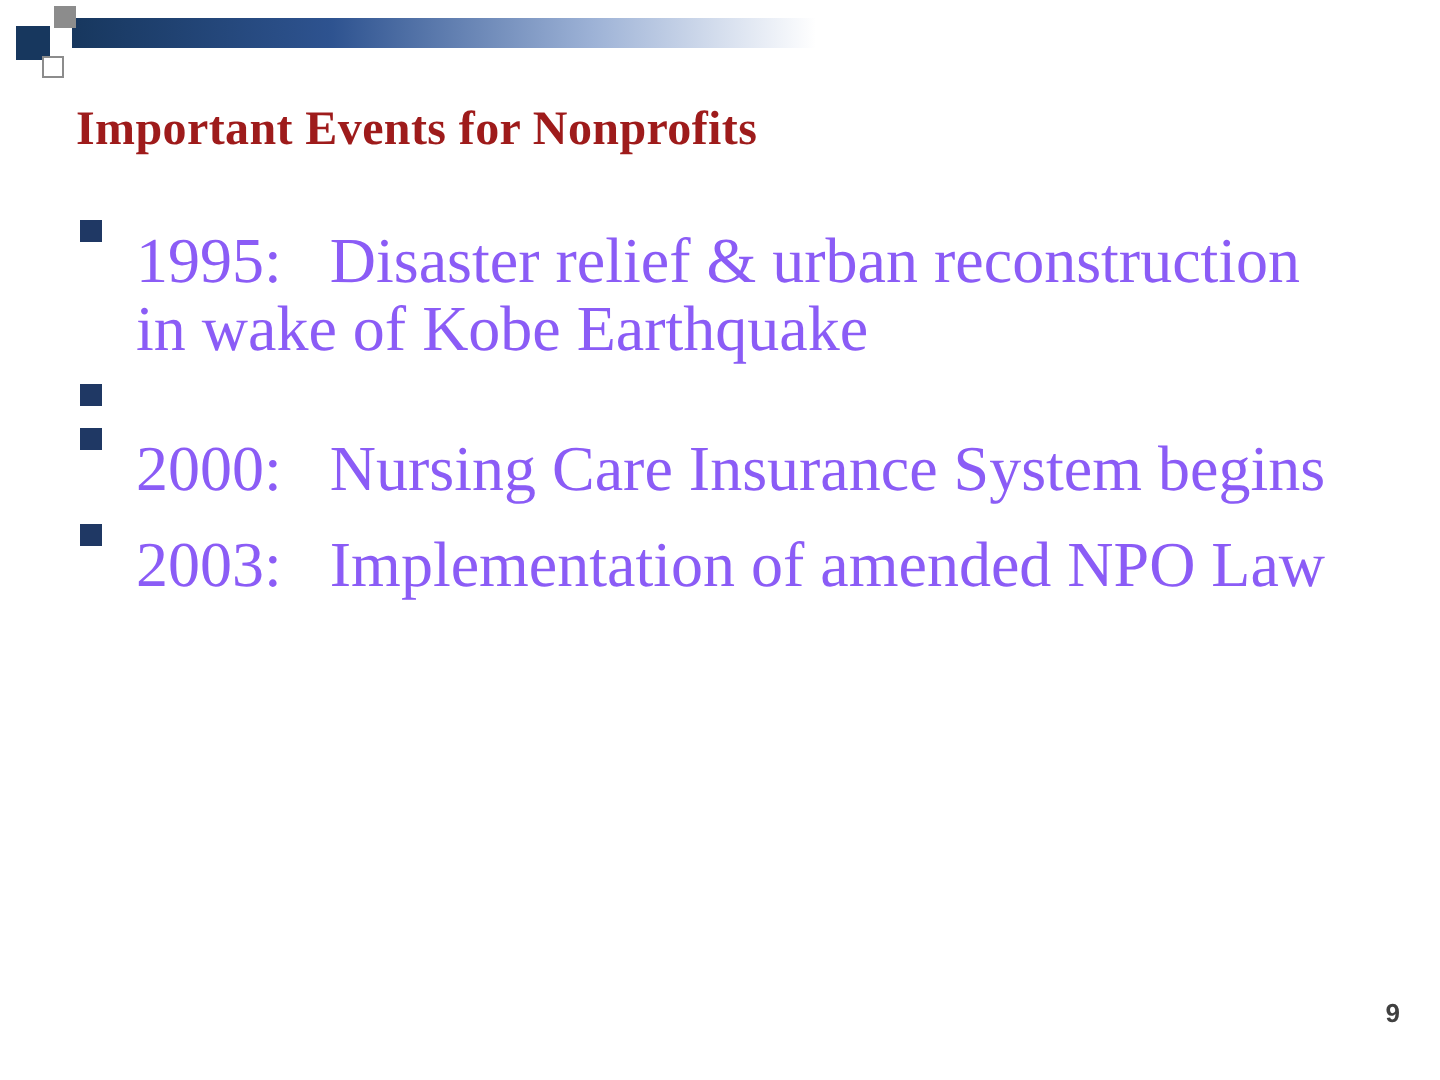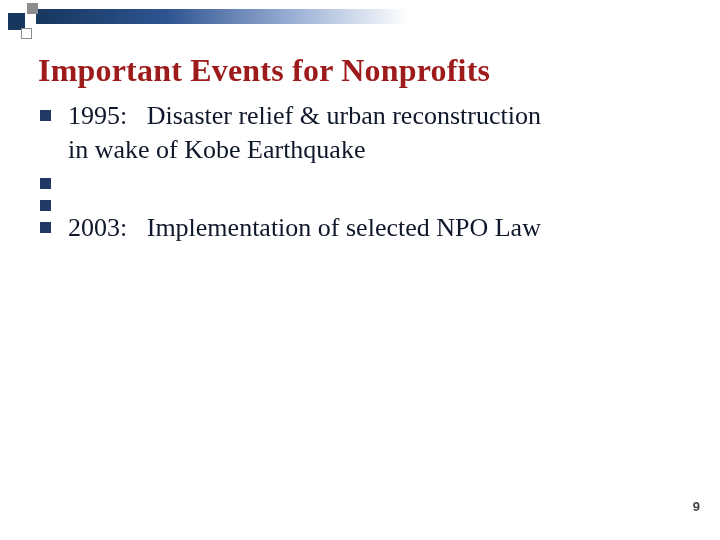--- a/index.html
+++ b/index.html
@@ -45,21 +45,21 @@
     height: 9px;
     background: #ffffff;
     border: 1px solid #8C8C8C;
   }
 
   .slide-title {
     position: absolute;
     left: 38px;
     top: 52px;
     width: 640px;
-    font-size: 32px;
+    font-size: 24px;
     font-weight: bold;
     color: #9E1B1B;
     letter-spacing: 0.2px;
   }
 
   .bullet-list {
     position: absolute;
     left: 40px;
     top: 99px;
     width: 625px;
@@ -70,24 +70,25 @@
   }
   .bullet-square {
     flex: 0 0 11px;
     width: 11px;
     height: 11px;
     margin-top: 11px;
     margin-right: 17px;
     background: #1F3864;
   }
   .bullet-text {
-    font-size: 26px;
+    font-size: 32px;
     line-height: 34px;
-    color: #0f172a;
+    color: #8b5cf6;
     white-space: pre-wrap;
+    margin-top: 14px;
   }
 
   .page-number {
     position: absolute;
     right: 20px;
     bottom: 26px;
     font-family: "Liberation Sans", sans-serif;
     font-size: 13px;
     font-weight: bold;
     color: #404040;
@@ -110,24 +111,25 @@
     <span class="bullet-text">1995:   Disaster relief &amp; urban reconstruction
 in wake of Kobe Earthquake</span>
   </div>
 
   <div class="bullet-item">
     <span class="bullet-square"></span>
   </div>
 
   <div class="bullet-item">
     <span class="bullet-square"></span>
+    <span class="bullet-text">2000:   Nursing Care Insurance System begins</span>
   </div>
 
 
   <div class="bullet-item">
     <span class="bullet-square"></span>
-    <span class="bullet-text">2003:   Implementation of selected NPO Law</span>
+    <span class="bullet-text">2003:   Implementation of amended NPO Law</span>
   </div>
 
 
 </div>
 
 <div class="page-number">9</div>
 
 </body></html>

